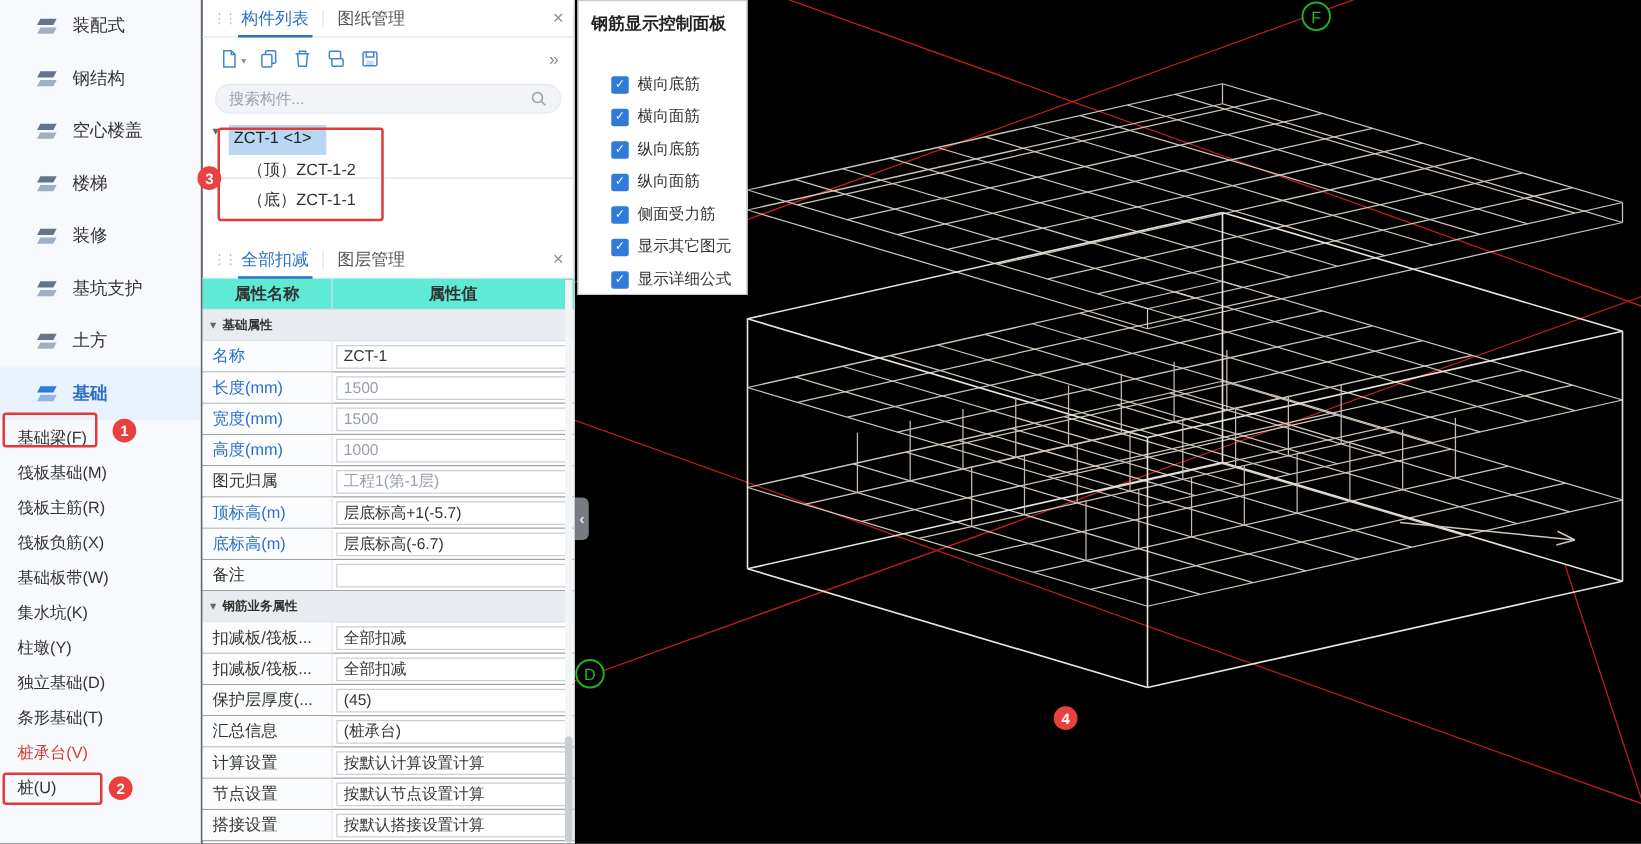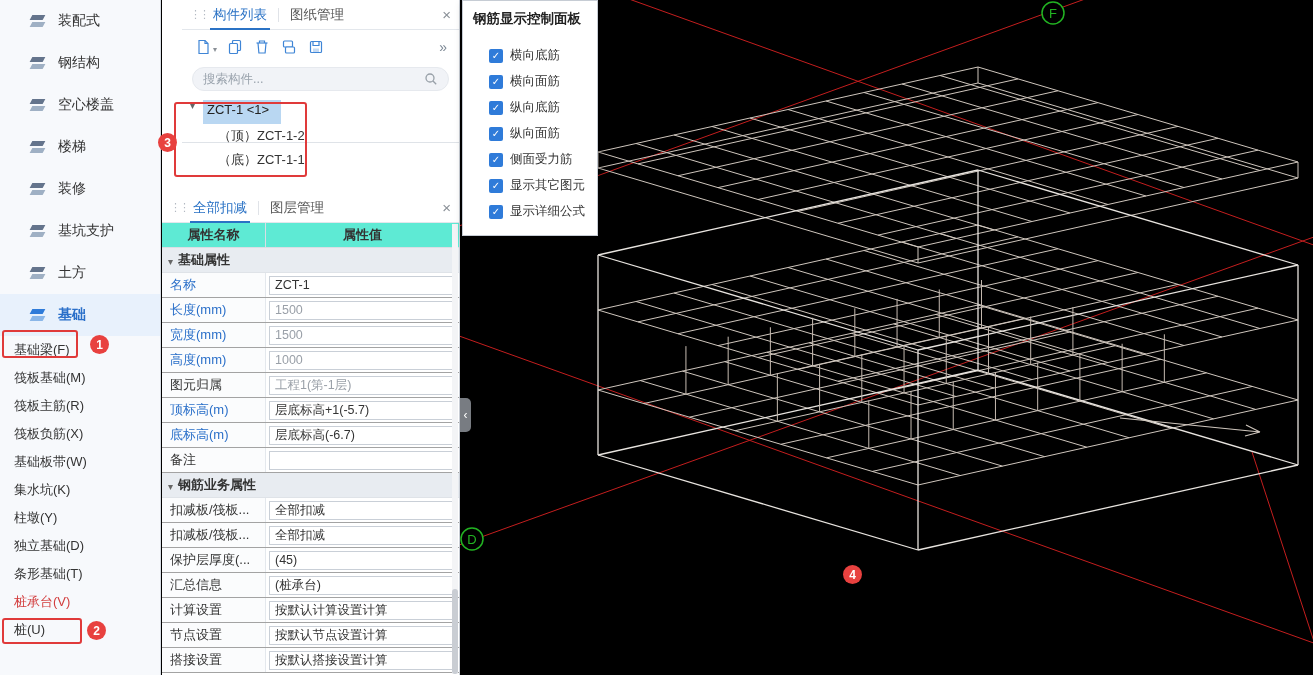--- a/index.html
+++ b/index.html
@@ -18,21 +18,21 @@
   .nav-icon::before,.nav-icon::after { content:""; position:absolute; left:3px; width:13px; height:5px; transform:skewX(-28deg); }
   .nav-icon::before { top:2px; background:#64748c; }
   .nav-icon::after { top:9px; background:#9fb0c4; }
   .nav-cat.active .nav-icon::before { background:#2f7bd9; }
   .nav-cat.active .nav-icon::after { background:#8ab6e8; }
   .nav-item { height:28px; line-height:28px; padding-left:14px; font-size:13px; color:#333; cursor:pointer; }
   .nav-item.current { color:#d23c3c; }
 
   
   .mid { position:absolute; left:162px; top:0; width:298px; height:675px; background:#fff; border-right:1px solid #c9ced6; z-index:10; }
-  .comp-sec { position:absolute; top:0; left:0; right:0; height:143px; border-bottom:1px solid #dfe3e8;margin-left:20px; }
+  .comp-sec { position:absolute; top:0; left:0; right:0; height:143px; border-bottom:1px solid #dfe3e8; }
   .prop-sec { position:absolute; top:193px; left:0; right:0; bottom:0; }
   .tabbar { height:30px; display:flex; align-items:center; padding:0 8px; border-bottom:1px solid #e3e7ec; gap:8px; }
   .handle { color:#b3b9c2; font-size:11px; letter-spacing:-2px; width:12px; }
   .handle::before { content:"⋮⋮"; }
   .tab { font-size:13.5px; color:#555; height:30px; display:flex; align-items:center; padding:0 3px; cursor:pointer; }
   .tab.active { color:#2a72c5; box-shadow:inset 0 -2px 0 #2a72c5; }
   .tab-div { width:1px; height:14px; background:#e0e3e8; }
   .toolbar { height:34px; display:flex; align-items:center; padding:0 12px; gap:9px; }
   .tb-btn { display:flex; align-items:center; gap:1px; cursor:pointer; }
   .mini-caret::before { content:"▾"; font-size:8px; color:#8a9097; }
@@ -46,35 +46,35 @@
   .tree-root { height:24px; display:flex; padding-left:8px; cursor:pointer; }
   .tree-caret { color:#666; font-size:10px; width:13px; }
   .tree-caret::before { content:"▾"; }
   .tree-root-label { background:#b9d7f2; padding:2px 12px 2px 4px; font-size:13px; color:#222; }
   .tree-child { height:24px; line-height:24px; padding-left:36px; font-size:13px; color:#333; cursor:pointer; }
 
   
   .ptable-head { display:flex; height:25px; background:#5eead4; border-bottom:1px solid #d9dee4; font-size:13px; font-weight:bold; color:#333; }
   .ph-name { width:104px; display:flex; align-items:center; justify-content:center; border-right:1px solid #d9dee4; }
   .ph-val { flex:1; display:flex; align-items:center; justify-content:center; }
-  .psec { height:25px; background:#e8ecf1; display:flex; align-items:center; font-size:13px; font-weight:bold; color:#333; padding-left:6px; gap:5px; border-bottom:1px solid #dfe3e8; cursor:pointer; }
+  .psec { height:25px; background:#e8ecf1; display:flex; align-items:center; font-size:10px; font-weight:bold; color:#333; padding-left:6px; gap:5px; border-bottom:1px solid #dfe3e8; cursor:pointer; }
   .sec-caret::before { content:"▾"; font-size:10px; color:#666; }
   .prow { display:flex; height:25px; border-bottom:1px solid #a3a3a3; }
   .pname { width:104px; font-size:13px; color:#333; display:flex; align-items:center; padding-left:8px; border-right:1px solid #e4e8ed; background:#fbfcfd; white-space:nowrap; overflow:hidden; }
   .pname.blue { color:#2a6fc9; }
   .pval { flex:1; display:flex; align-items:center; padding:0 4px 0 3px; }
   .pbox { flex:1; height:19px; line-height:17px; border:1px solid #c9cfd7; background:#fff; font-size:12.5px; color:#333; padding:0 5px; white-space:nowrap; overflow:hidden; }
   .pbox.muted { color:#9aa0a8; }
   .scrolltrack { position:absolute; right:1px; top:224px; width:6px; height:450px; background:#f3f4f6; }
   .scrollthumb { position:absolute; left:0; width:6px; height:85px; top:365px; background:#c9cdd3; border-radius:3px; cursor:pointer; }
 
   
   .rebar-panel { position:absolute; left:462px; top:0; width:136px; height:236px; background:#fff; border:1px solid #c6ccd4; box-shadow:2px 3px 8px rgba(0,0,0,.35); z-index:50; }
   .rp-title { padding:9px 0 0 10px; font-size:13.5px; font-weight:bold; color:#222; }
-  .rp-list { margin-top:19px; display:flex; flex-direction:column; gap:9px; padding-left:26px; }
+  .rp-list { margin-top:31px; display:flex; flex-direction:column; gap:9px; padding-left:26px; }
   .rp-item { display:flex; align-items:center; gap:7px; font-size:12.5px; color:#333; cursor:pointer; }
   .checkbox { width:14px; height:14px; background:#2f7bd9; border-radius:2px; display:flex; align-items:center; justify-content:center; flex:none; }
   .checkbox::after { content:"✓"; color:#fff; font-size:10px; font-weight:bold; }
 
   
   .viewport { position:absolute; left:460px; top:0; width:853px; height:675px; background:#000; overflow:hidden; }
   .viewport svg { position:absolute; left:0; top:0; }
   .collapse-tab { position:absolute; left:0; top:398px; width:11px; height:34px; background:rgba(150,155,162,.8); border-radius:0 5px 5px 0; display:flex; align-items:center; justify-content:center; color:#fff; font-size:12px; z-index:40; cursor:pointer; }
   .collapse-tab::before { content:"‹"; }
 

